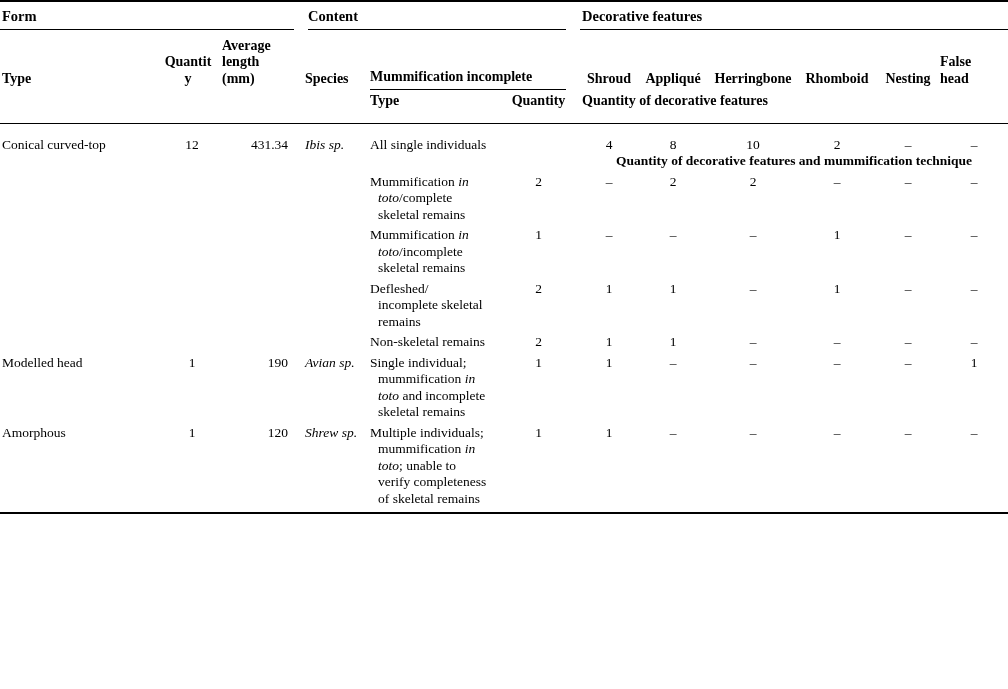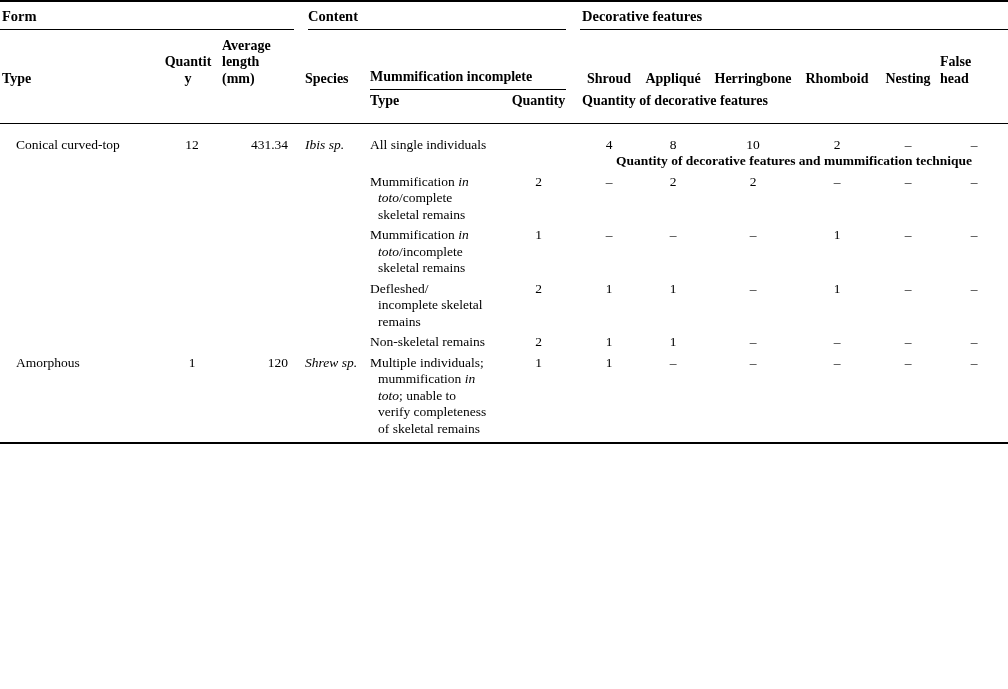--- a/index.html
+++ b/index.html
@@ -54,21 +54,21 @@
   }
   .h-feat { padding: 8px 0 3px 0 !important; text-align: center; }
   .h-fh { padding: 8px 6px 3px 0 !important; text-align: right; }
 
   
   .head3 td { border-bottom: 1.5px solid #000; padding: 3px 0 13px 0; vertical-align: top; }
   .h3-type { padding-left: 0 !important; }
   .h3-deco { padding-left: 2px !important; }
 
   
-  .c-type { padding-left: 16px; }
+  .c-type { padding-left: 2px; }
   .c-qty { text-align: center; padding-right: 0; }
   .c-avg { text-align: right; padding-right: 6px; }
   .c-species { padding-left: 11px; padding-right: 10px; font-style: italic; }
   .c-tech { padding-left: 8px; text-indent: -8px; padding-right: 8px; }
   .c-techqty { text-align: center; padding-right: 0; }
   .c-feat { text-align: center; padding-right: 0; }
   tbody tr.first-row td { padding-top: 13px; padding-bottom: 0; }
   .mid-sub { font-weight: bold; text-align: center; padding-top: 0; padding-right: 0; }
   tbody tr:last-child td { padding-bottom: 5px; }
 </style>
@@ -196,20 +196,34 @@
         <td class="c-tech">Non-skeletal remains</td>
         <td class="c-techqty">2</td>
         <td class="c-feat">1</td>
         <td class="c-feat">1</td>
         <td class="c-feat">–</td>
         <td class="c-feat">–</td>
         <td class="c-feat">–</td>
         <td class="c-feat">–</td>
       </tr>
       <tr>
+        <td class="c-type">Modelled head</td>
+        <td class="c-qty">1</td>
+        <td class="c-avg">190</td>
+        <td class="c-species">Avian sp.</td>
+        <td class="c-tech">Single individual; mummification <i>in toto</i> and incomplete skeletal remains</td>
+        <td class="c-techqty">1</td>
+        <td class="c-feat">1</td>
+        <td class="c-feat">–</td>
+        <td class="c-feat">–</td>
+        <td class="c-feat">–</td>
+        <td class="c-feat">–</td>
+        <td class="c-feat">1</td>
+      </tr>
+      <tr>
         <td class="c-type">Amorphous</td>
         <td class="c-qty">1</td>
         <td class="c-avg">120</td>
         <td class="c-species">Shrew sp.</td>
         <td class="c-tech">Multiple individuals; mummification <i>in toto</i>; unable to verify completeness of skeletal remains</td>
         <td class="c-techqty">1</td>
         <td class="c-feat">1</td>
         <td class="c-feat">–</td>
         <td class="c-feat">–</td>
         <td class="c-feat">–</td>

